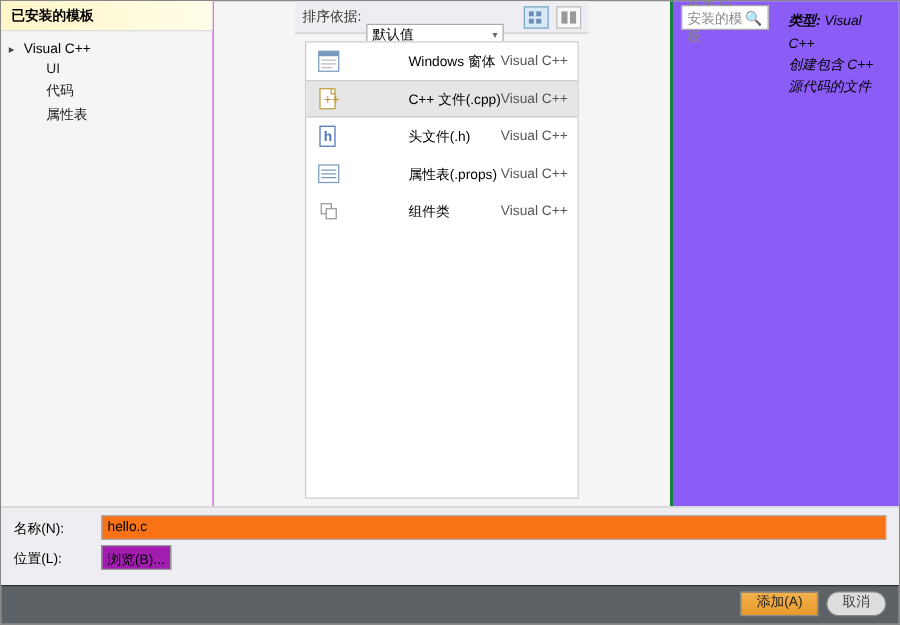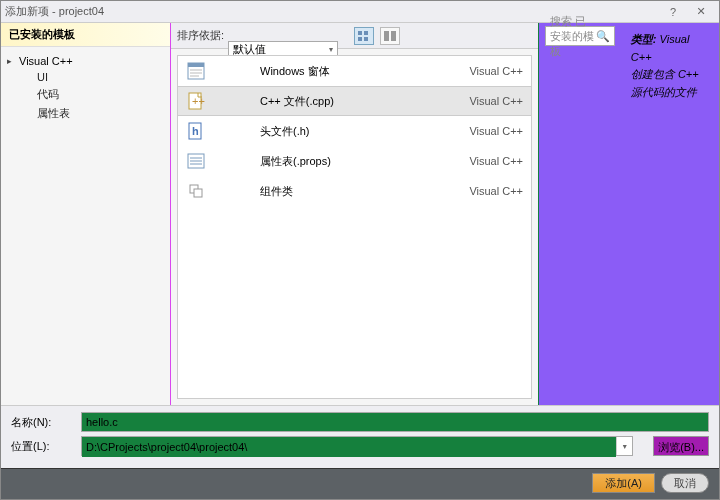--- a/index.html
+++ b/index.html
@@ -8,60 +8,55 @@
 .titlebar { height: 22px; background: #eeeef2; display: flex; align-items: center; padding: 0 4px; color: #555; border-bottom: 1px solid #ccc; }
 .titlebar .title { flex: 1; font-size: 11px; }
 .titlebar .wbtn { width: 28px; height: 18px; display: flex; align-items: center; justify-content: center; color: #666; cursor: pointer; }
 .main { flex: 1; display: flex; min-height: 0; }
 .left { width: 170px; border-right: 1px solid #d946ef; background: #f5f5f5; display: flex; flex-direction: column; }
 .left-header { background: linear-gradient(to right, #fff6c8, #fffde8); padding: 4px 8px; font-weight: bold; border-bottom: 1px solid #ddd; }
 .tree { padding: 6px 4px; }
 .tree-item { padding: 2px 4px 2px 14px; cursor: pointer; position: relative; }
 .tree-item.parent::before { content: "▸"; position: absolute; left: 2px; color: #444; font-size: 9px; top: 3px; }
 .tree-item.child { padding-left: 32px; color: #222; }
-.center { flex: 1; display: flex; flex-direction: column; border-right: 1px solid #15803d; }
+.center { flex: 1; display: flex; flex-direction: column; border-right: 3px solid #15803d; align-items: center; }
 .toolbar { height: 26px; display: flex; align-items: center; padding: 0 6px; gap: 4px; border-bottom: 1px solid #ccc; background: #eeeef2; }
 .sort-label { color: #333; }
 .sort-select { width: 110px; height: 18px; border: 1px solid #aaa; background: #fff; padding: 0 4px; display: flex; align-items: center; justify-content: space-between; cursor: pointer; margin-top: 28px; }
 .sort-select::after { content: "▾"; color: #666; font-size: 8px; }
 .view-btn { width: 20px; height: 18px; border: 1px solid #bbb; background: #f8f8f8; display: flex; align-items: center; justify-content: center; cursor: pointer; margin-left: 2px; }
 .view-btn.active { background: #d6e7f5; border-color: #7aa6c2; }
 .list { flex: 1; background: #fff; margin: 6px; border: 1px solid #ccc; overflow: auto; }
 .item { display: flex; align-items: center; height: 30px; padding: 0 8px; cursor: pointer; }
 .item.selected { background: #e6e6e6; border-top: 1px solid #ccc; border-bottom: 1px solid #ccc; }
 .item .ico { width: 20px; height: 20px; margin-right: 10px; display: flex; align-items: center; justify-content: center; }
 .item .label { flex: 1; margin-left: 44px; }
 .item .cat { color: #555; }
 .right { width: 180px; background: #8b5cf6; display: flex; flex-direction: row; }
 .search { margin: 3px 6px; height: 20px; border: 1px solid #aaa; background: #fff; display: flex; align-items: center; padding: 0 4px; color: #888; }
 .search .mag { margin-left: auto; color: #3a6ea5; }
 .info { padding: 8px 10px; line-height: 1.6; font-style: italic; }
 .info .type-label { font-weight: bold; }
 .bottom { background: #eeeef2; border-top: 1px solid #ccc; padding: 6px 10px 8px; }
 .row { display: flex; align-items: center; margin-bottom: 4px; gap: 20px; }
 .row label { width: 50px; }
-.row input { flex: 1; height: 20px; border: 1px solid #aaa; padding: 0 4px; background: #15803d; }
+.row input { flex: 1; height: 20px; border: 1px solid #aaa; padding: 0 4px; background: #f97316; }
 .loc-wrap { flex: 1; display: flex; height: 20px; border: 1px solid #aaa; background: #fff; }
 .loc-wrap input { border: none; flex: 1; padding: 0 4px; }
 .loc-wrap .dd { width: 16px; border-left: 1px solid #ccc; display: flex; align-items: center; justify-content: center; color: #666; cursor: pointer; font-size: 8px; }
 .btn { height: 20px; padding: 0 4px; border: 1px solid #999; background: #a21caf; cursor: pointer; display: flex; align-items: flex-end; }
 .footer { display: flex; justify-content: flex-end; gap: 6px; padding: 4px 10px 6px; background: #5c6165; border-top: 1px solid #333; align-items: center; }
-.footer .fbtn { height: 20px; padding: 0 12px; border: 1px solid #888; background: linear-gradient(#f3b24e,#e69a2a); cursor: pointer; display: flex; align-items: center; color: #222; }
+.footer .fbtn { height: 20px; padding: 0 12px; border: 1px solid #888; background: linear-gradient(#f3b24e,#e69a2a); cursor: pointer; display: flex; align-items: flex-start; color: #222; }
 .footer .cancel { background: #ddd; color: #444; border-radius: 10px; }
 svg { display: block; }
 </style>
 </head>
 <body>
 
 <div class="dialog">
-  <div class="titlebar">
-    <span class="title">添加新项 - project04</span>
-    <div class="wbtn">?</div>
-    <div class="wbtn">✕</div>
-  </div>
 
   <div class="main">
     <div class="left">
       <div class="left-header">已安装的模板</div>
       <div class="tree">
         <div class="tree-item parent"><span>Visual C++</span></div>
         <div class="tree-item child"><span>UI</span></div>
         <div class="tree-item child"><span>代码</span></div>
         <div class="tree-item child"><span>属性表</span></div>
       </div>
@@ -164,24 +159,20 @@
     </div>
   </div>
 
   <div class="bottom">
     <div class="row">
       <label>名称(N):</label>
       <input type="text" value="hello.c" style="">
     </div>
     <div class="row">
       <label>位置(L):</label>
-      <div class="loc-wrap">
-        <input type="text" value="D:\CProjects\project04\project04\" style="">
-        <div class="dd">▾</div>
-      </div>
       <div class="btn">
           <span>浏览(B)...</span>
         </div>
     </div>
   </div>
 
   <div class="footer">
     <div class="fbtn">
         <span>添加(A)</span>
       </div>

